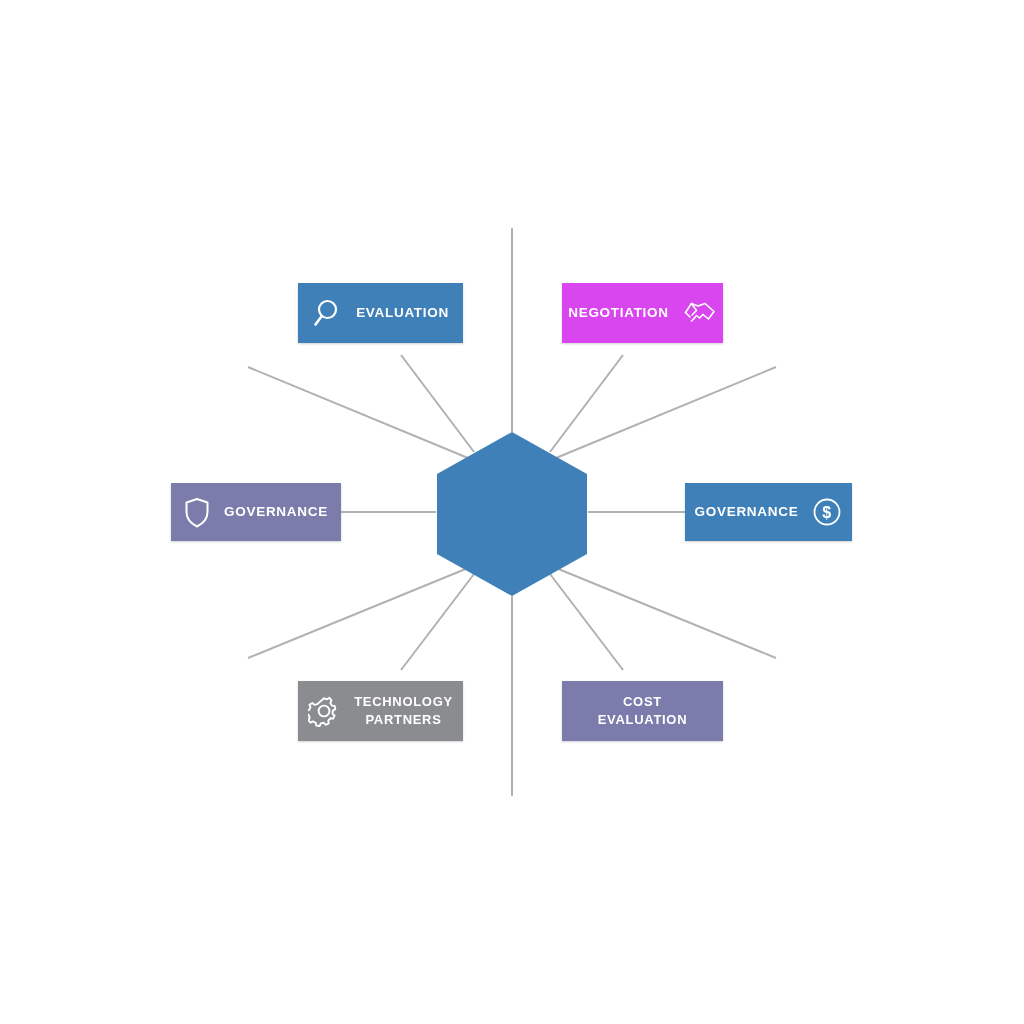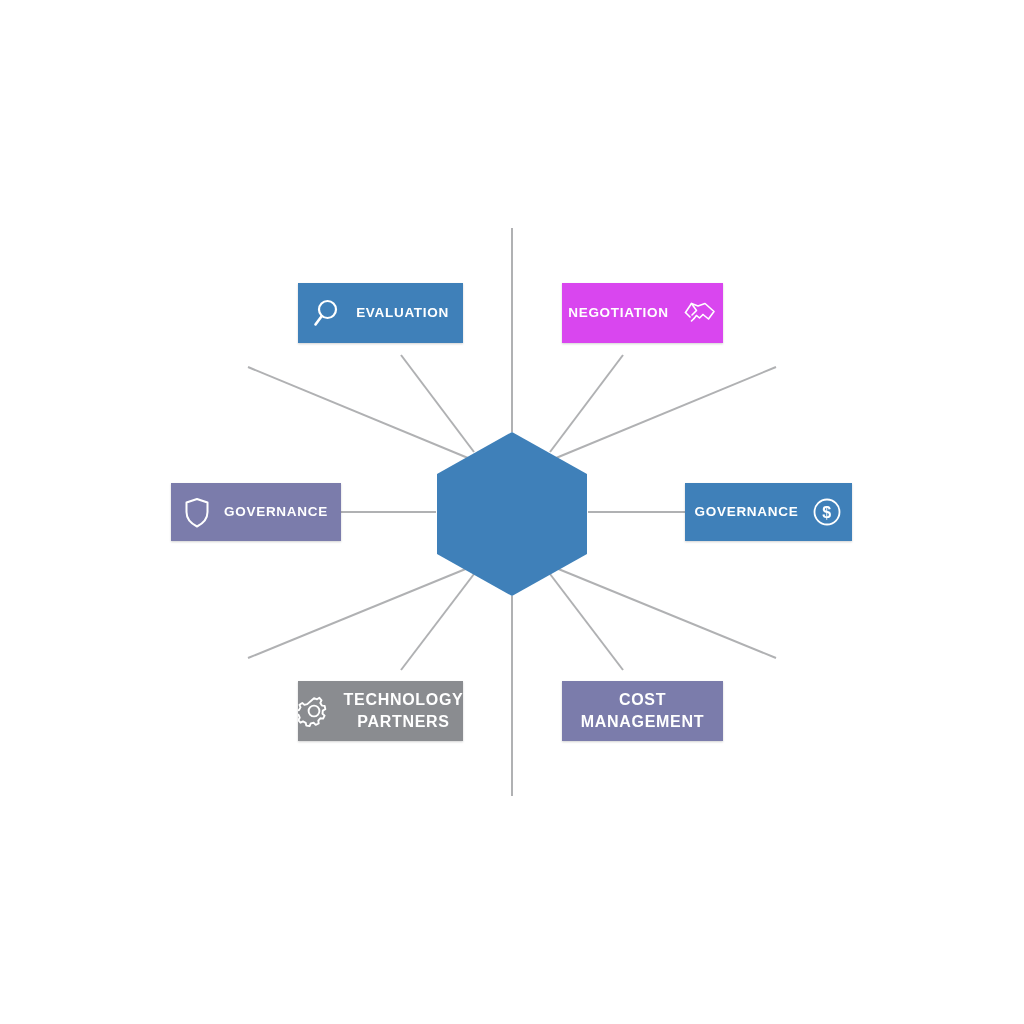--- a/index.html
+++ b/index.html
@@ -58,21 +58,21 @@
 
   
   #node-evaluation        { left: 298px; top: 283px; width: 165px; height: 60px; }
   #node-negotiation       { left: 562px; top: 283px; width: 161px; height: 60px; }
   #node-governance-left   { left: 171px; top: 483px; width: 170px; height: 58px; }
   #node-governance-right  { left: 685px; top: 483px; width: 167px; height: 58px; }
   #node-technology        { left: 298px; top: 681px; width: 165px; height: 60px; }
   #node-cost              { left: 562px; top: 681px; width: 161px; height: 60px; }
 
   #node-technology .node-label,
-  #node-cost .node-label { font-size: 16px; }
+  #node-cost .node-label { font-size: 13px; }
 
   
   #hub {
     position: absolute;
     left: 435px;
     top: 430px;
     width: 154px;
     height: 168px;
   }
 </style>
@@ -173,17 +173,17 @@
         </svg>
       </span>
       <span class="node-label">TECHNOLOGY
 PARTNERS</span>
     </div>
   </div>
 
   <div class="node-box" id="node-cost" style="background:#7b7cab">
     <div class="node-inner">
       <span class="node-label">COST
-MANAGEMENT</span>
+EVALUATION</span>
     </div>
   </div>
 
 </div>
 
 </body></html>

